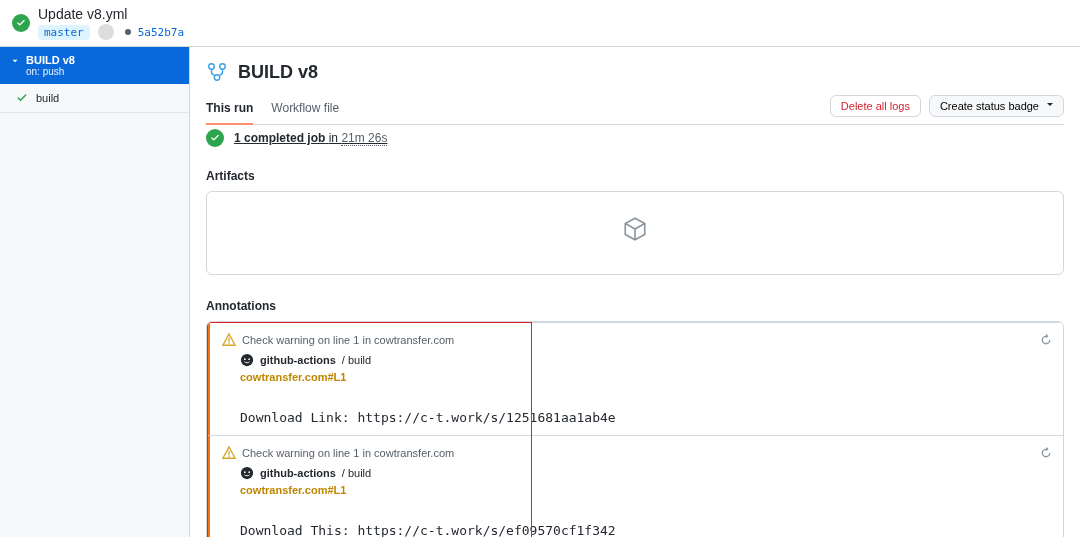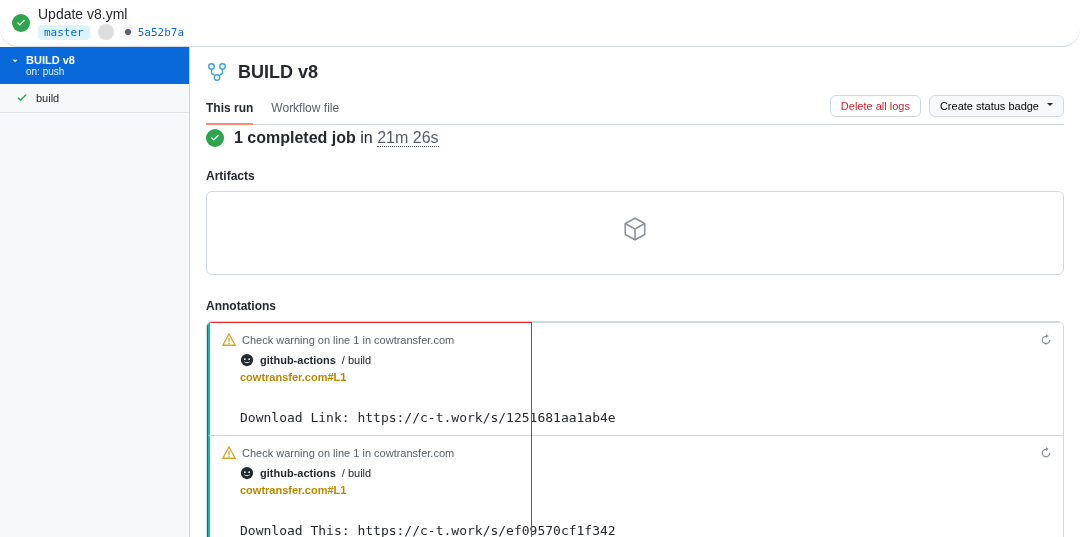--- a/index.html
+++ b/index.html
@@ -1,18 +1,18 @@
 <!DOCTYPE html>
 <html><head>
   <meta charset="utf-8">
   <style>
     * { box-sizing: border-box; margin: 0; padding: 0; }
     body { font-family: -apple-system, BlinkMacSystemFont, "Segoe UI", Helvetica, Arial, sans-serif; font-size: 12px; color: #24292f; background: #fff; }
 
-    .topbar { display: flex; align-items: center; padding: 6px 12px; border-bottom: 1px solid #d0d7de; gap: 8px; border-radius: 18px; }
+    .topbar { display: flex; align-items: center; padding: 6px 12px; border-bottom: 1px solid #d0d7de; gap: 8px; }
     .check-circle { width: 18px; height: 18px; border-radius: 50%; background: #2da44e; display: flex; align-items: center; justify-content: center; }
     .check-circle svg { width: 10px; height: 10px; }
     .commit-title { font-size: 14px; font-weight: 400; color: #24292f; }
     .meta-row { display: flex; align-items: center; gap: 8px; margin-top: 2px; margin-left: 0; }
     .topbar-inner { display: flex; flex-direction: column; }
     .branch-badge { background: #ddf4ff; color: #0969da; padding: 1px 6px; border-radius: 4px; font-size: 11px; font-family: ui-monospace, Menlo, monospace; }
     .avatar-small { width: 16px; height: 16px; border-radius: 50%; background: #ddd; }
     .commit-link { color: #0969da; font-size: 11px; font-family: ui-monospace, Menlo, monospace; }
     .commit-link-icon { display: inline-flex; align-items: center; gap: 4px; }
     .commit-link-icon svg { width: 12px; height: 12px; fill: #57606a; }
@@ -38,33 +38,33 @@
     .tab { padding: 8px 0; font-size: 12px; color: #57606a; cursor: pointer; }
     .tab.active { color: #24292f; font-weight: 600; border-bottom: 2px solid #fd8c73; margin-bottom: -1px; }
     .actions { display: flex; gap: 8px; padding-bottom: 6px; }
     .btn { border: 1px solid #d0d7de; background: #f6f8fa; border-radius: 6px; padding: 4px 10px; font-size: 11px; cursor: pointer; display: inline-flex; align-items: center; gap: 4px; }
     .btn.danger { color: #cf222e; background: #fff; }
     .dropdown-caret::after { content: ""; display: inline-block; border: 3px solid transparent; border-top-color: #24292f; margin-left: 4px; vertical-align: middle; }
 
     .summary-row { display: flex; align-items: center; gap: 10px; margin-bottom: 22px; }
     .summary-check { width: 18px; height: 18px; border-radius: 50%; background: #2da44e; display: flex; align-items: center; justify-content: center; }
     .summary-check svg { width: 10px; height: 10px; }
-    .summary-text { font-size: 16px; }
+    .summary-text { font-size: 12px; text-decoration: underline; }
     .summary-bold { font-weight: 600; }
     .summary-time { color: #57606a; border-bottom: 1px dotted #57606a; }
 
     .section-title { font-size: 12px; font-weight: 600; color: #24292f; margin-bottom: 8px; }
     .artifacts-box { border: 1px solid #d0d7de; border-radius: 6px; padding: 24px; text-align: center; margin-bottom: 24px; }
     .artifacts-icon { display: inline-flex; margin-bottom: 8px; }
     .artifacts-icon svg { width: 26px; height: 26px; stroke: #8c959f; fill: none; stroke-width: 1.5; }
     .artifacts-empty { font-size: 11px; color: #57606a; }
 
     .annotations-list { border: 1px solid #d0d7de; border-radius: 6px; overflow: hidden; position: relative; }
     .red-highlight { position: absolute; top: 0; left: 0; width: 325px; height: 100%; border: 1px solid #e02424; pointer-events: none; z-index: 5; }
-    .annotation-item { padding: 10px 12px 10px 12px; border-top: 1px solid #d0d7de; border-left: 3px solid #14b8a6; background: #fff; position: relative; }
+    .annotation-item { padding: 10px 12px 10px 12px; border-top: 1px solid #d0d7de; border-left: 3px solid #f97316; background: #fff; position: relative; }
     .annotation-item:first-child { border-top: none; }
     .anno-head { display: flex; align-items: center; gap: 6px; margin-bottom: 6px; }
     .warn-icon { width: 14px; height: 14px; display: inline-flex; }
     .warn-icon svg { width: 14px; height: 14px; }
     .anno-head-text { font-size: 11px; color: #57606a; }
     .anno-actor-row { display: flex; align-items: center; gap: 6px; margin-bottom: 4px; margin-left: 18px; }
     .gh-avatar { width: 14px; height: 14px; display: inline-flex; }
     .gh-avatar svg { width: 14px; height: 14px; }
     .actor-name { font-size: 11px; font-weight: 600; color: #24292f; text-align: right; }
     .actor-job { font-size: 11px; color: #24292f; }

